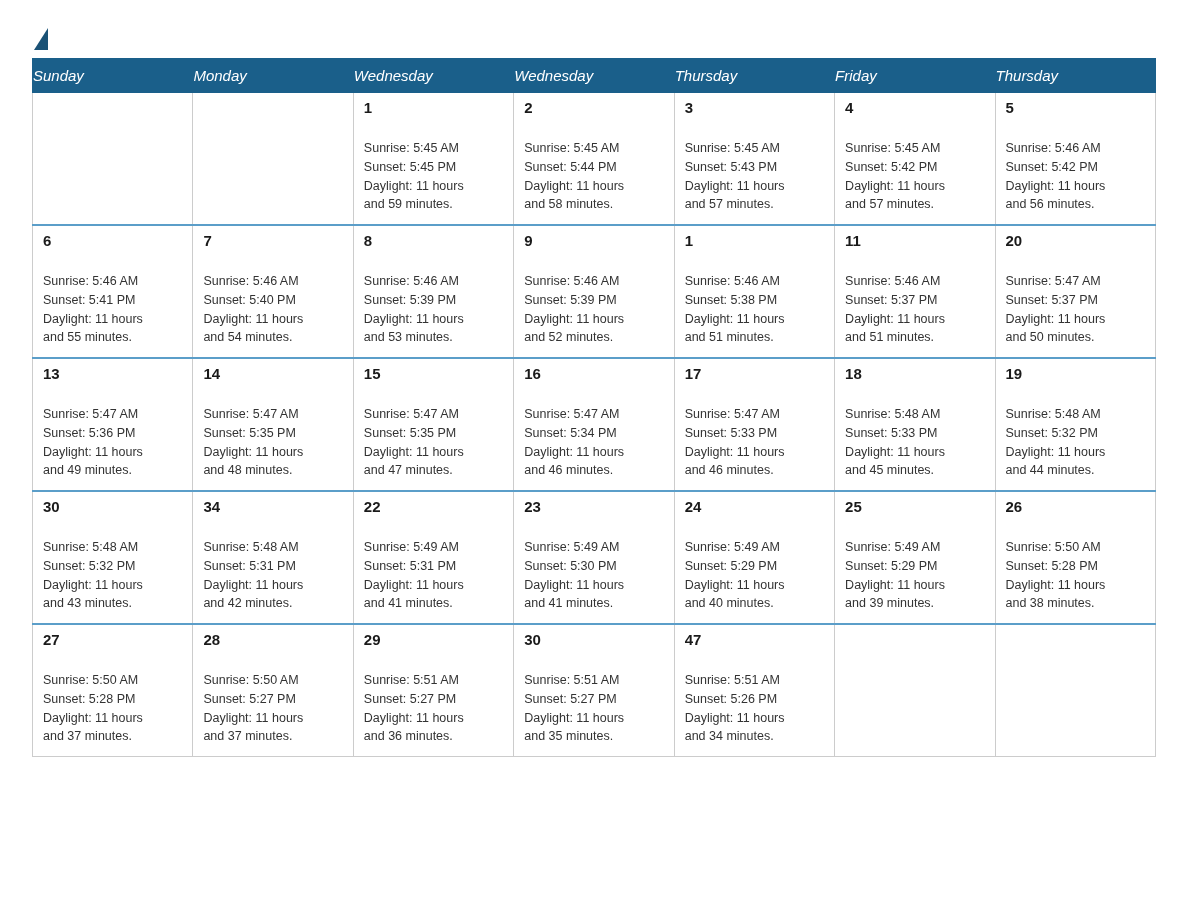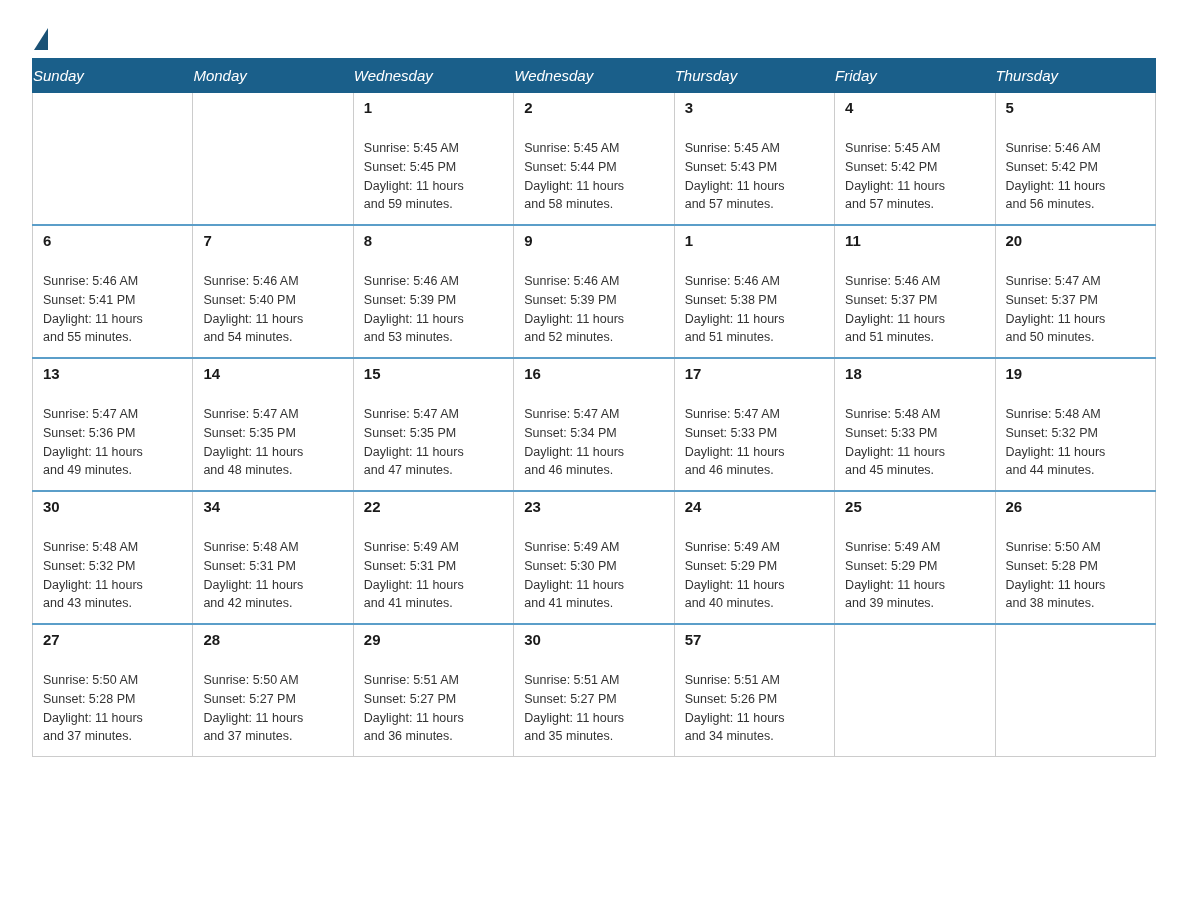--- a/index.html
+++ b/index.html
@@ -347,21 +347,21 @@
 and 36 minutes.</div>
         </td>
         <td>
           <div class="day-num">30</div>
           <div class="day-info" style="white-space: pre-line;">Sunrise: 5:51 AM
 Sunset: 5:27 PM
 Daylight: 11 hours
 and 35 minutes.</div>
         </td>
         <td>
-          <div class="day-num">57</div>
+          <div class="day-num">47</div>
           <div class="day-info" style="white-space: pre-line;">Sunrise: 5:51 AM
 Sunset: 5:26 PM
 Daylight: 11 hours
 and 34 minutes.</div>
         </td>
         <td class="empty-cell"></td>
         <td class="empty-cell"></td>
       </tr>
     </tbody>
 </table>

